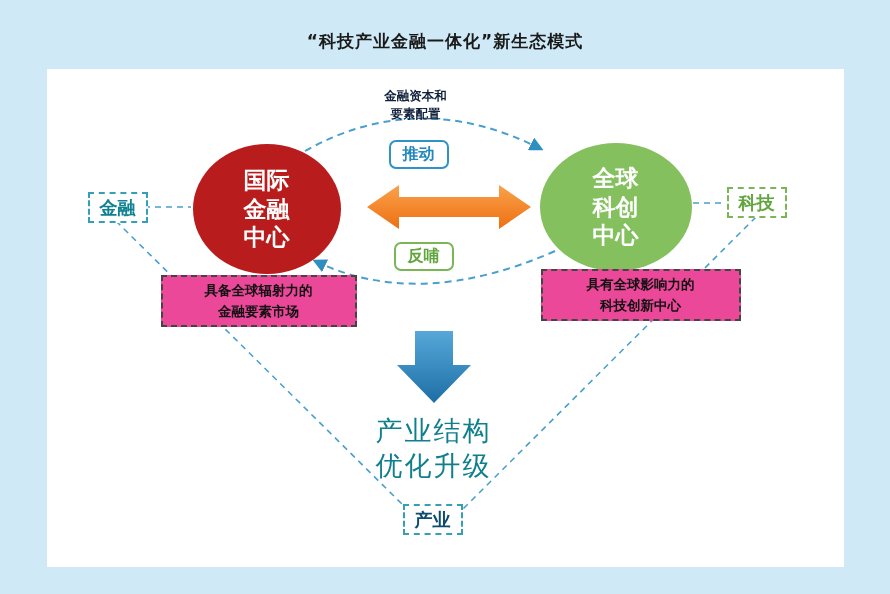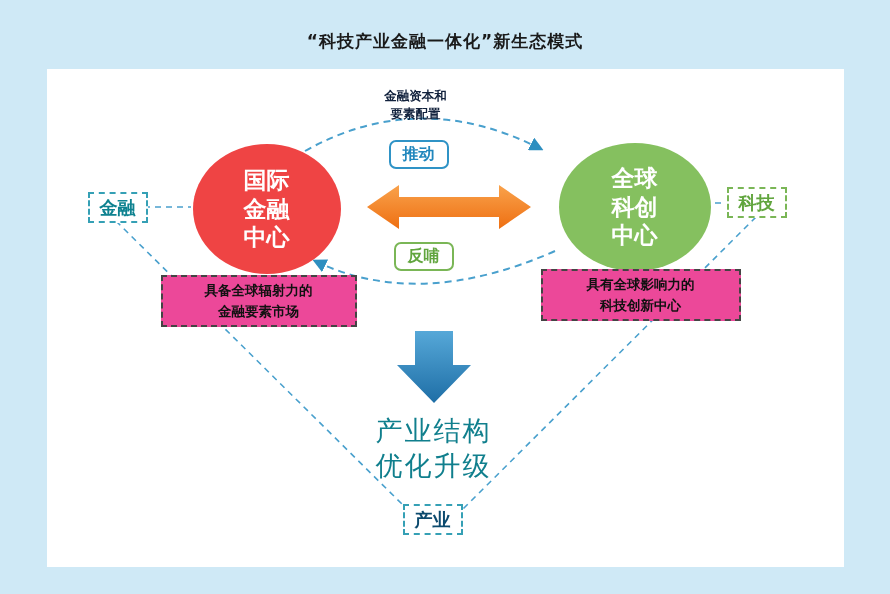--- a/index.html
+++ b/index.html
@@ -25,22 +25,22 @@
     background:#ffffff;
   }
   .layer { position:absolute; left:0; top:0; width:100%; height:100%; }
   .circle {
     position:absolute;
     display:flex; align-items:center; justify-content:center;
     border-radius:50%;
     color:#fff; font-weight:bold; font-size:23px; line-height:1.25;
     text-align:center; white-space:pre-line;
   }
-  .c-left  { left:146px; top:75px; width:148px; height:130px; background:#ef4444; }
-  .c-right { left:512px; top:74px; width:152px; height:128px; background:#85c05f; }
+  .c-left  { left:146px; top:75px; width:148px; height:130px; background:#b91c1c; }
+  .c-right { left:493px; top:74px; width:152px; height:128px; background:#85c05f; }
   .badge {
     position:absolute; background:#fff; border:2px solid; border-radius:7px;
     font-weight:bold; font-size:16px; padding:2px 12px; line-height:1.3;
   }
   .b-push { left:342px; top:71px;  color:#2187bd; border-color:#2f93c6; }
   .b-back { left:347px; top:173px; color:#61a53e; border-color:#7ab656; }
   .flowlabel {
     position:absolute; width:120px; font-size:12.5px; font-weight:bold;
     color:#12223d; text-align:center; white-space:pre-line; line-height:1.4;
   }

